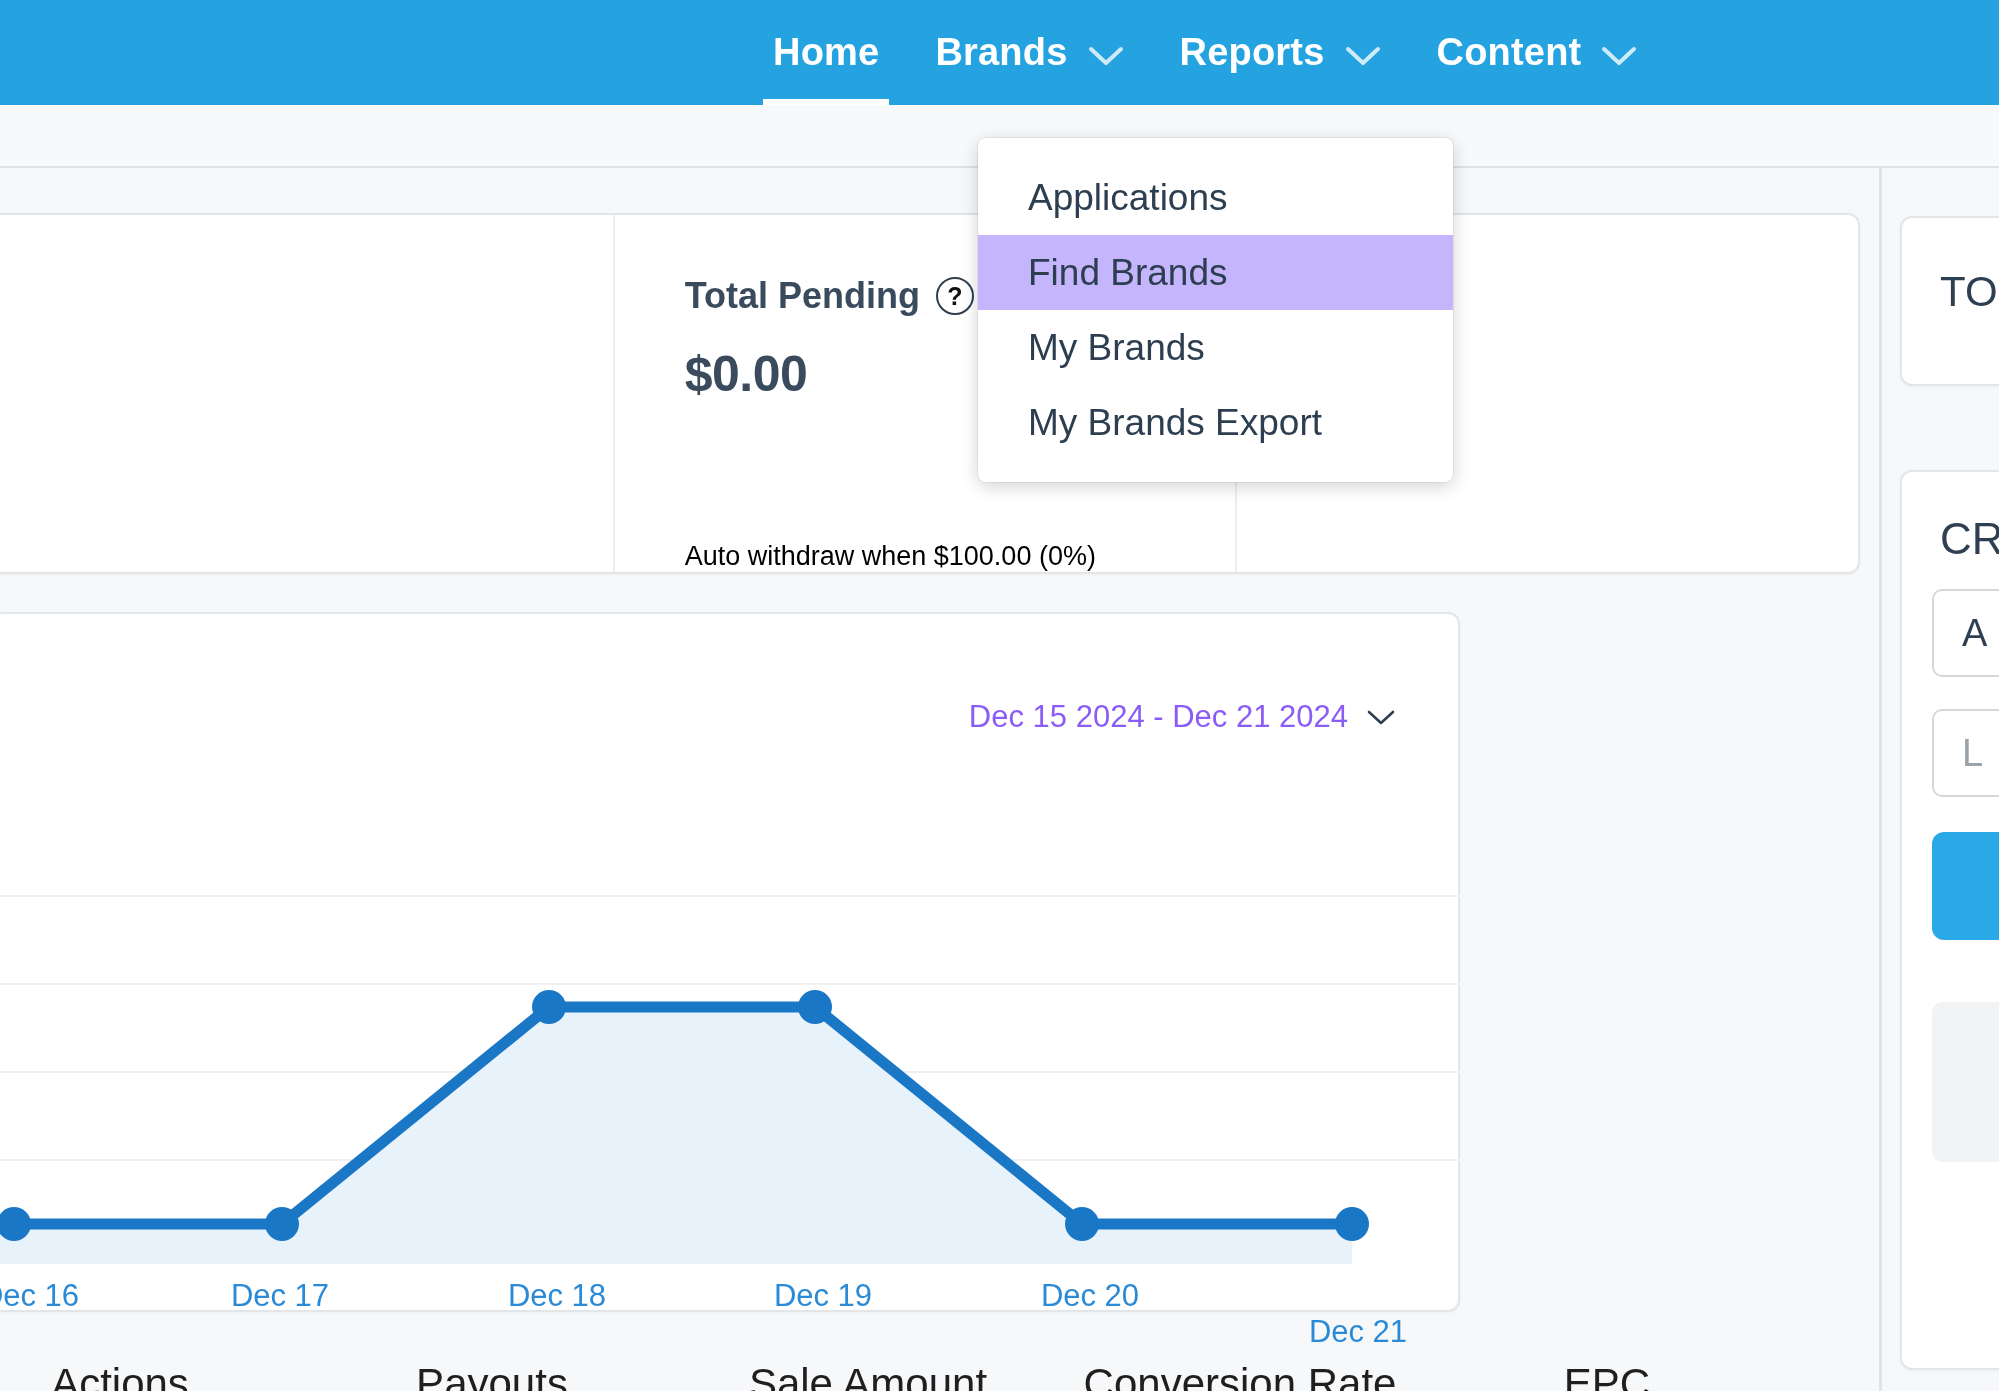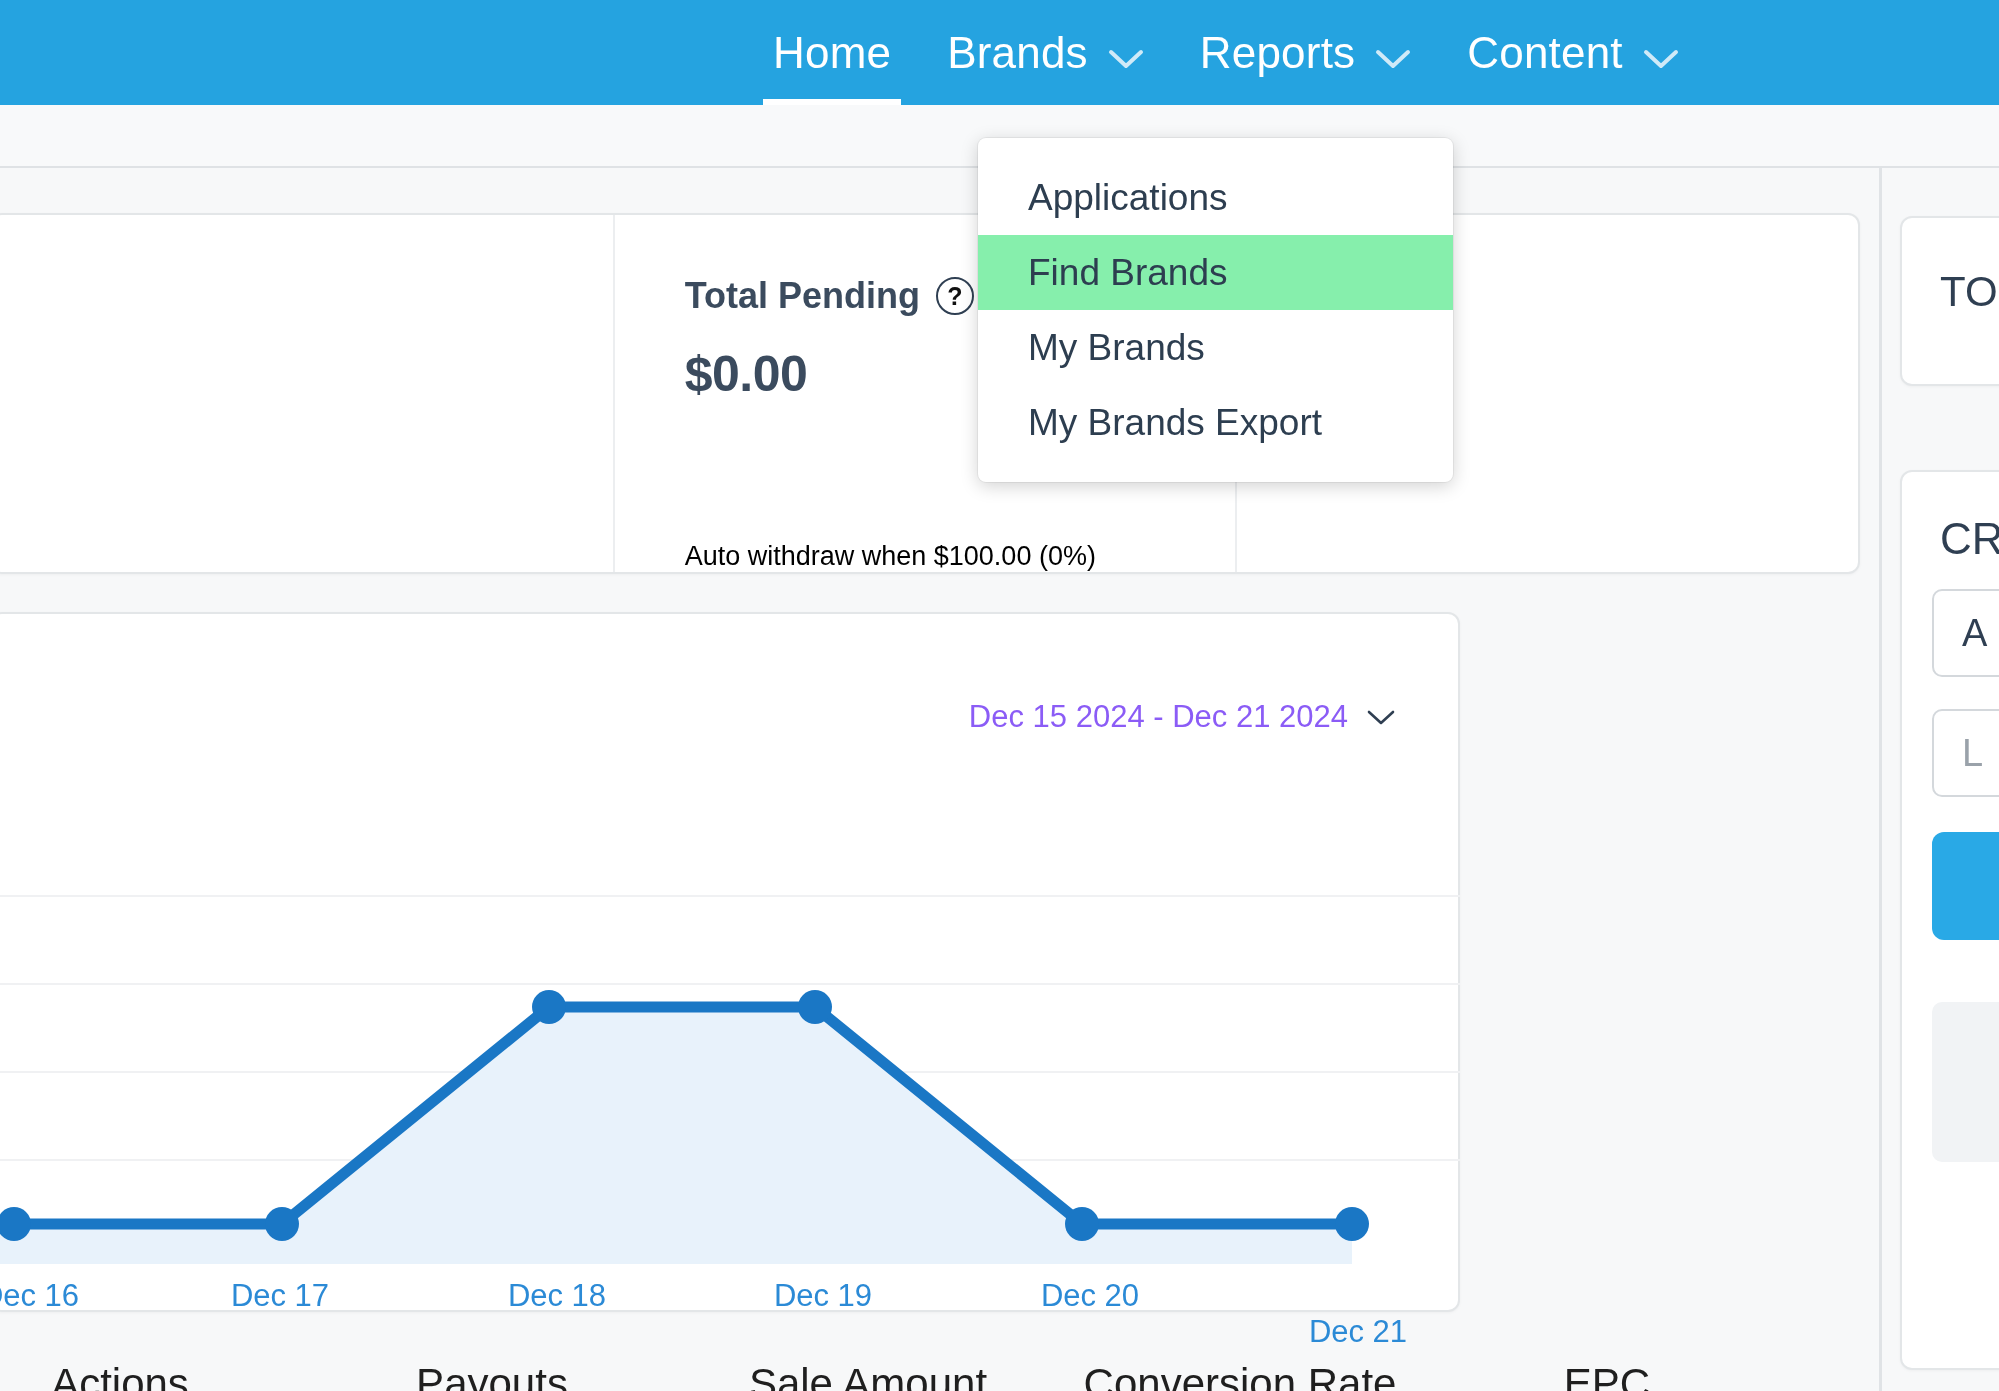--- a/index.html
+++ b/index.html
@@ -40,22 +40,22 @@
     gap: 0px;
   }
   .nav-item {
     position: relative;
     height: 105px;
     display: flex;
     align-items: center;
     padding: 0 28px;
     box-sizing: border-box;
     color: #ffffff;
-    font-size: 44px;
-    font-weight: 400;
+    font-size: 38px;
+    font-weight: 700;
     letter-spacing: .2px;
     cursor: pointer;
     white-space: nowrap;
   }
   .nav-item .lbl { display:block; }
   .nav-item .chev {
     display: inline-block;
     margin-left: 20px;
     position: relative;
     top: 2px;
@@ -98,21 +98,21 @@
     height: 75px;
     display: flex;
     align-items: center;
     padding-left: 50px;
     font-size: 37px;
     color: #2d3e50;
     cursor: pointer;
     white-space: nowrap;
     text-align: right;
   }
-  .dd-item.hover { background: #86efac; }
+  .dd-item.hover { background: #c4b5fd; }
 
   
   .card {
     position: absolute;
     background: #ffffff;
     border: 2px solid #e3e6e8;
     border-radius: 12px;
     box-sizing: border-box;
     box-shadow: 0 1px 3px rgba(0,0,0,.04);
   }

